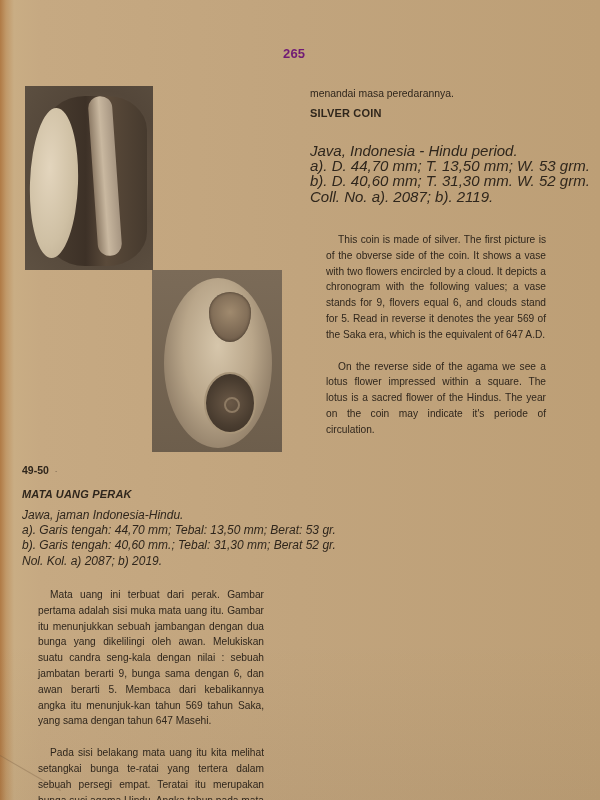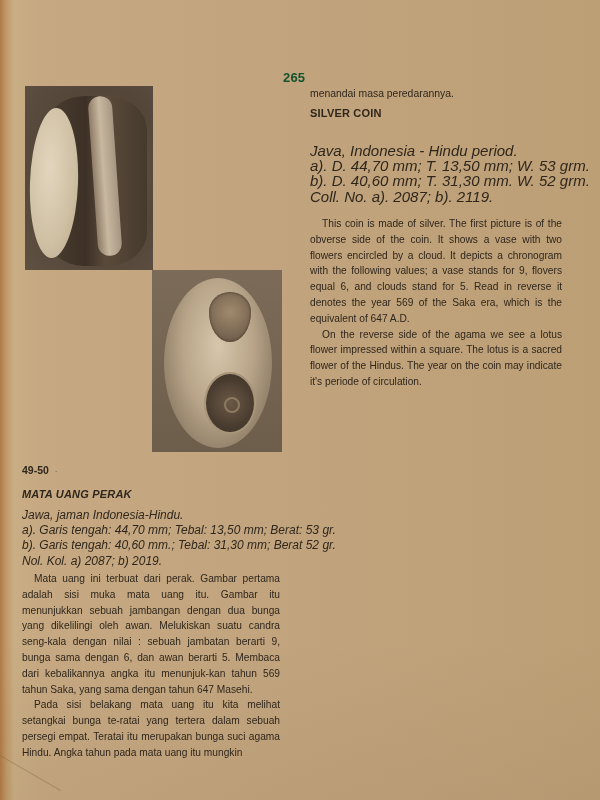--- a/index.html
+++ b/index.html
@@ -20,23 +20,22 @@
       inset: 0;
       background: linear-gradient(180deg, rgba(0,0,0,0) 0%, rgba(0,0,0,0) 80%, rgba(60,40,20,0.05) 100%);
       pointer-events: none;
     }
     .page-number {
       position: absolute;
       left: 283px;
       top: 46px;
       font-size: 13px;
       font-weight: bold;
-      color: #14532d;
+      color: #701a75;
       letter-spacing: 0.2px;
-      margin-top: 24px;
     }
     
     .photo {
       position: absolute;
       overflow: hidden;
     }
     .photo-1 {
       left: 25px;
       top: 86px;
       width: 128px;
@@ -151,21 +150,21 @@
       position: absolute;
       top: 57px;
       left: 0;
       width: 262px;
     }
     .meta-line {
       display: block;
       white-space: nowrap;
     }
     .para {
-      margin: 0;
+      margin: 16px;
       text-indent: 12px;
       text-align: justify;
       font-size: 10.2px;
       line-height: 15.8px;
     }
     .col-right .body {
       position: absolute;
       top: 130px;
       left: 0;
       width: 252px;

